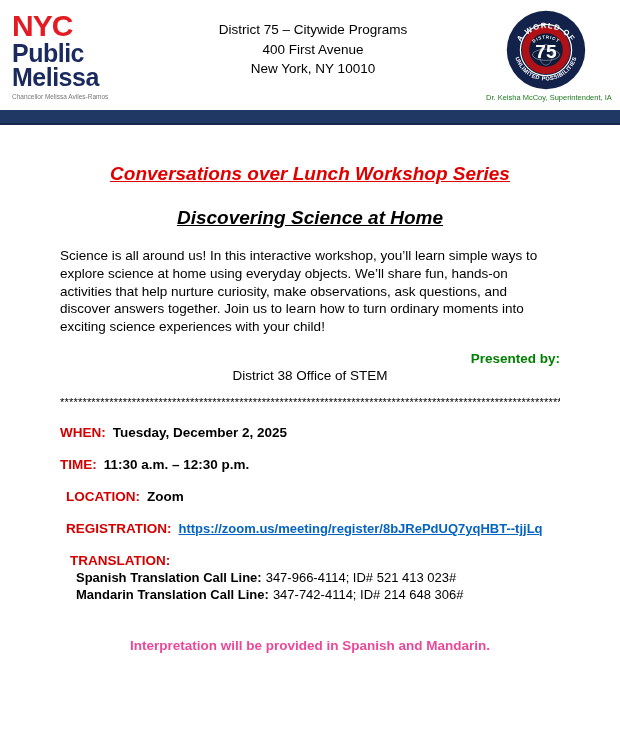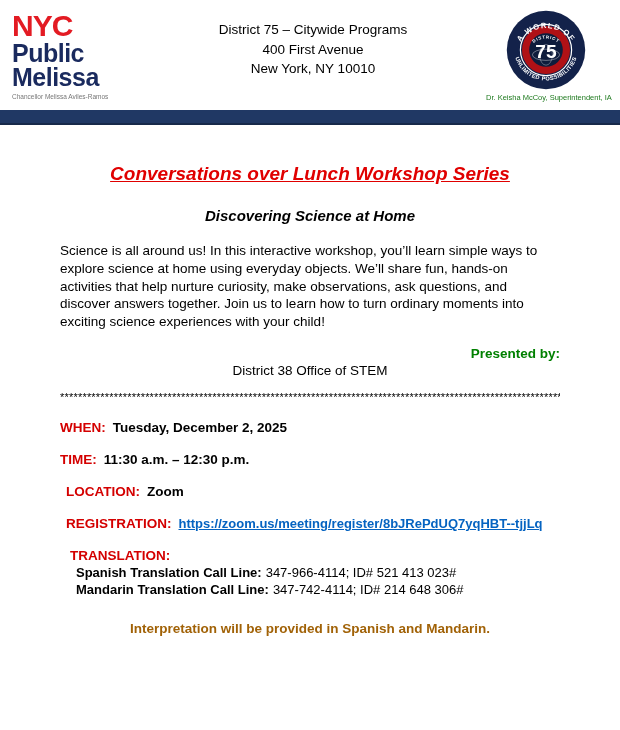--- a/index.html
+++ b/index.html
@@ -16,35 +16,35 @@
   .center-block{flex:1;text-align:center;padding-top:12px;font-size:13.5px;line-height:1.45;color:#000;}
   .seal-block{width:120px;text-align:center;padding-top:2px;}
   .seal-svg{display:block;margin:0 auto;}
   .superintendent{color:#1e7a1e;font-size:7.5px;margin-top:3px;white-space:nowrap;}
   .navy-bar{height:13px;background:#203864;border-bottom:2px solid #17294a;margin-top:2px;}
   .main{padding:0 60px;}
   .title{
     text-align:center;color:#e00000;font-weight:bold;font-style:italic;
     text-decoration:underline;font-size:19px;margin-top:38px;
   }
-  .subtitle{text-align:center;font-weight:bold;font-style:italic;font-size:15px;margin-top:22px;}
+  .subtitle{text-align:center;font-weight:bold;font-style:italic;font-size:19px;margin-top:22px;text-decoration:underline;}
   .body-text{margin-top:18px;font-size:13.5px;line-height:1.32;}
   .presented-label{text-align:right;color:#008000;font-weight:bold;font-size:13.5px;margin-top:15px;}
   .presented-value{text-align:center;font-size:13.5px;margin-top:2px;}
   .stars{margin-top:13px;font-size:11px;letter-spacing:0.2px;white-space:nowrap;overflow:hidden;width:100%;}
   .detail{margin-top:17px;font-size:13.5px;font-weight:bold;}
   .indent-1{margin-left:6px;}
   .label-red{color:#d40000;margin-right:7px;}
   .detail a{color:#0563c1;text-decoration:underline;font-size:13px;}
   .sub-line{margin-left:16px;margin-top:2px;font-size:13px;}
   .sub-line .sub-label{font-weight:bold;margin-right:4px;}
   .sub-line .sub-value{font-weight:normal;}
   .translation-block{margin-top:17px;}
   .translation-block .label-line{font-size:13.5px;font-weight:bold;margin-left:10px;}
-  .footer-note{margin-top:24px;text-align:center;color:#a16207;font-weight:bold;font-size:13.5px;}
+  .footer-note{margin-top:36px;text-align:center;color:#ec4899;font-weight:bold;font-size:13.5px;}
 </style>
 </head>
 <body>
 
 <div class="header">
   <div class="logo-block">
     <div class="logo-nyc">NYC</div>
     <div class="logo-public">Public</div>
     <div class="logo-schools">Melissa</div>
     <div class="logo-chancellor">Chancellor Melissa Aviles-Ramos</div>

